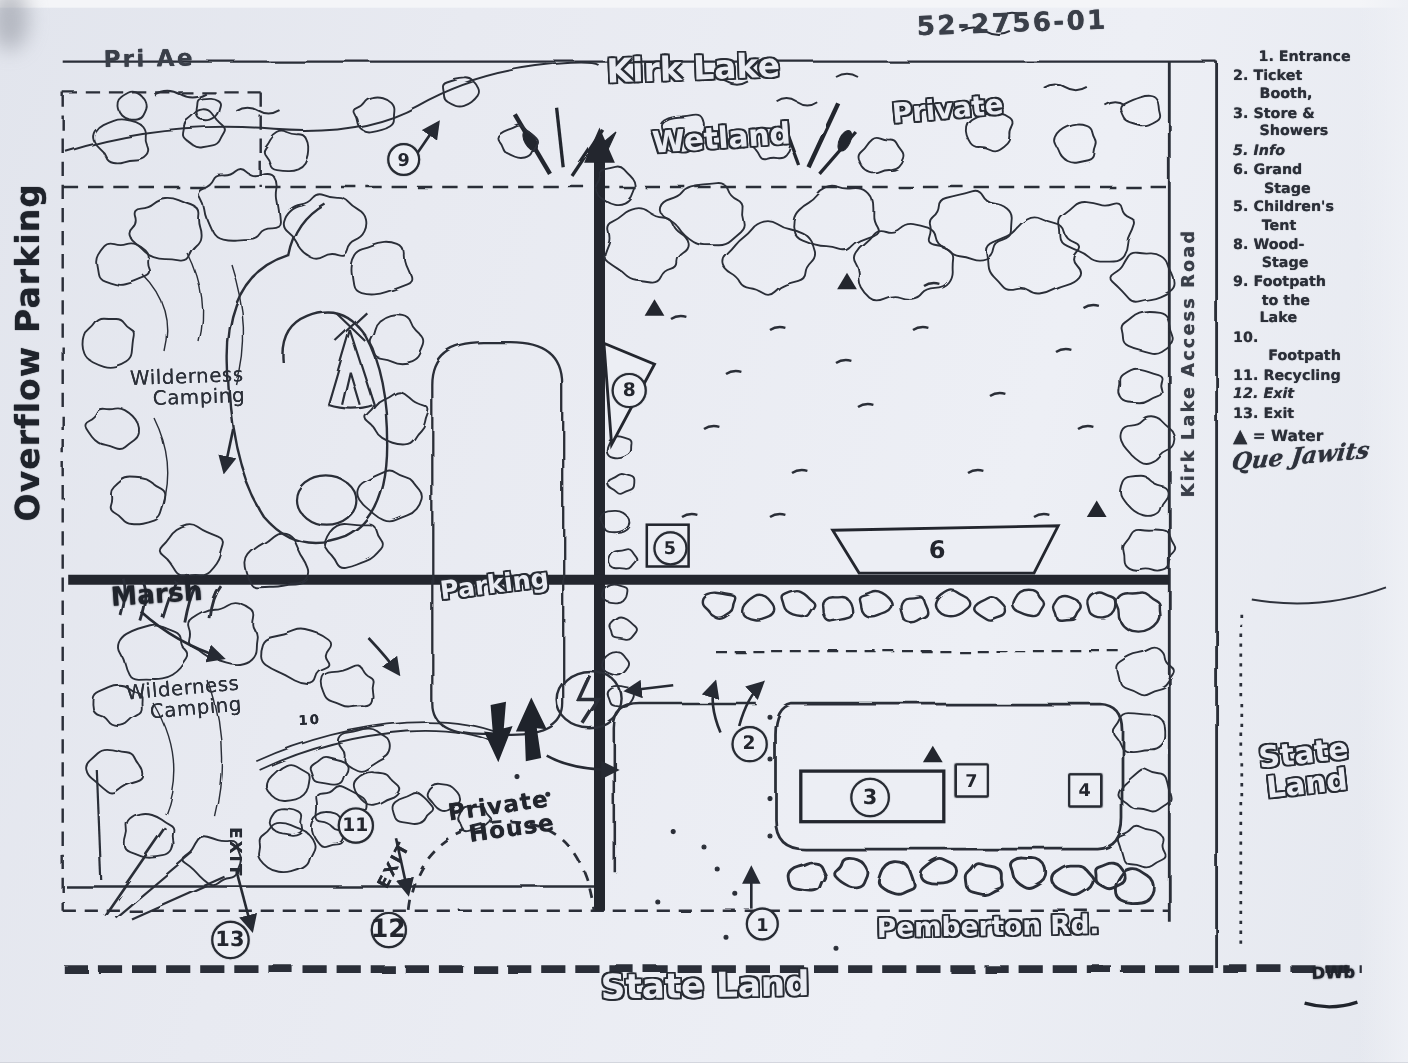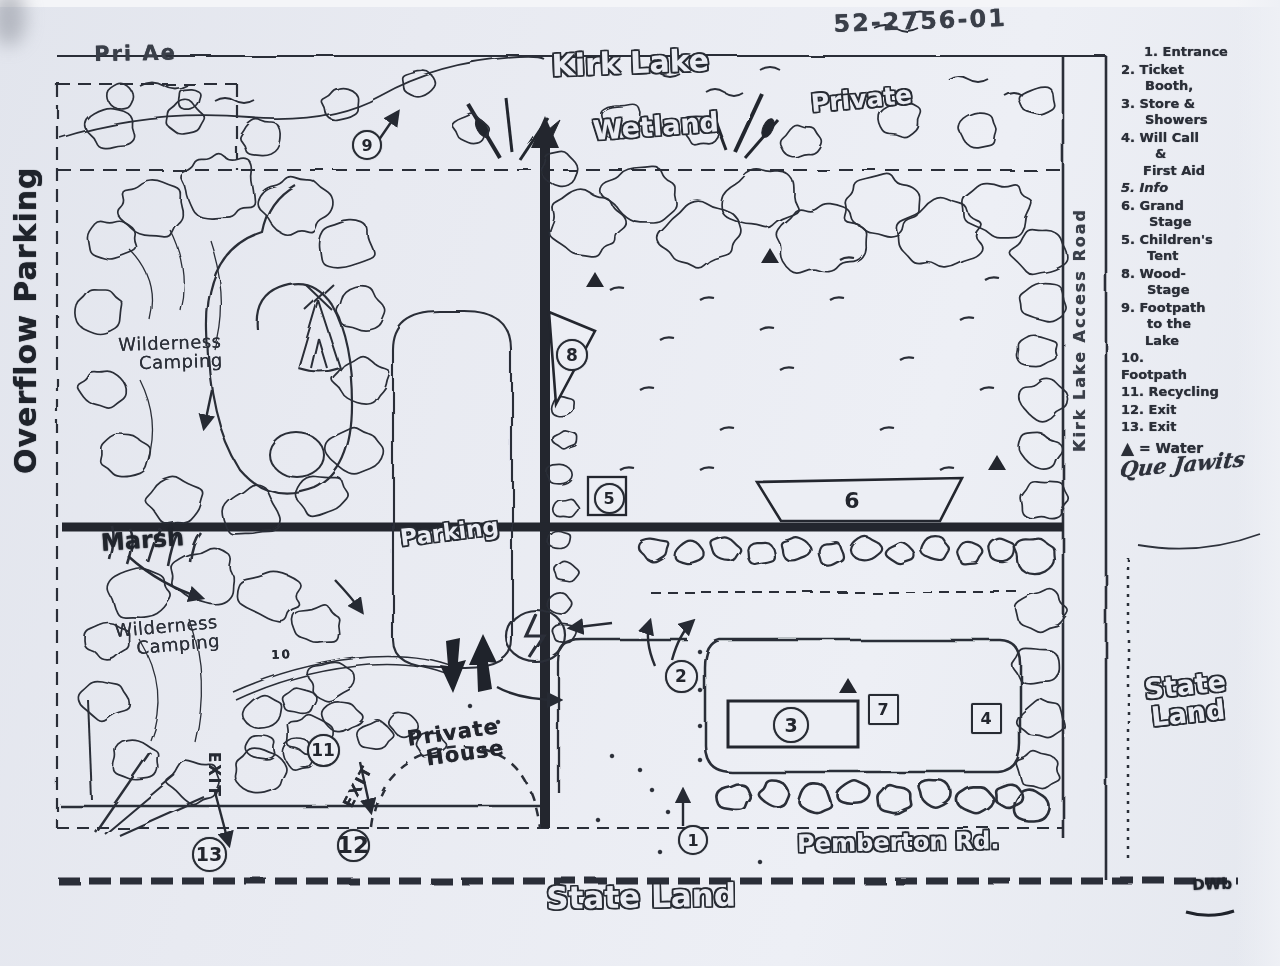--- a/index.html
+++ b/index.html
@@ -392,25 +392,20 @@
       </div>
       <div class="li">
         <div style="margin-left: 0px;">2. Ticket</div>
         <div style="margin-left: 24px;">Booth,</div>
       </div>
       <div class="li">
         <div style="margin-left: 0px;">3. Store &amp;</div>
         <div style="margin-left: 24px;">Showers</div>
       </div>
       <div class="li">
-        <div style="margin-left: 0px;">4. Will Call</div>
-        <div style="margin-left: 34px;">&amp;</div>
-        <div style="margin-left: 22px;">First Aid</div>
-      </div>
-      <div class="li">
         <div style="margin-left: 0px; font-style: italic;">5. Info</div>
       </div>
       <div class="li">
         <div style="margin-left: 0px;">6. Grand</div>
         <div style="margin-left: 28px;">Stage</div>
       </div>
       <div class="li">
         <div style="margin-left: 0px;">5. Children's</div>
         <div style="margin-left: 26px;">Tent</div>
       </div>
@@ -418,27 +413,27 @@
         <div style="margin-left: 0px;">8. Wood-</div>
         <div style="margin-left: 26px;">Stage</div>
       </div>
       <div class="li">
         <div style="margin-left: 0px;">9. Footpath</div>
         <div style="margin-left: 26px;">to the</div>
         <div style="margin-left: 24px;">Lake</div>
       </div>
       <div class="li">
         <div style="margin-left: 0px;">10.</div>
-        <div style="margin-left: 0px;">Footpath</div>
+        <div style="margin-left: 0px; text-align: center;">Footpath</div>
       </div>
       <div class="li">
         <div style="margin-left: 0px;">11. Recycling</div>
       </div>
       <div class="li">
-        <div style="margin-left: 0px;">12. Exit</div>
+        <div style="margin-left: 0px; font-style: italic;">12. Exit</div>
       </div>
       <div class="li">
         <div style="margin-left: 0px;">13. Exit</div>
       </div>
       <div class="wn"><span class="tri">▲</span><span> = Water</span></div>
       <div class="sig k-sig">Que Jawits</div>
     </div>
 </div>
 
 </body></html>

